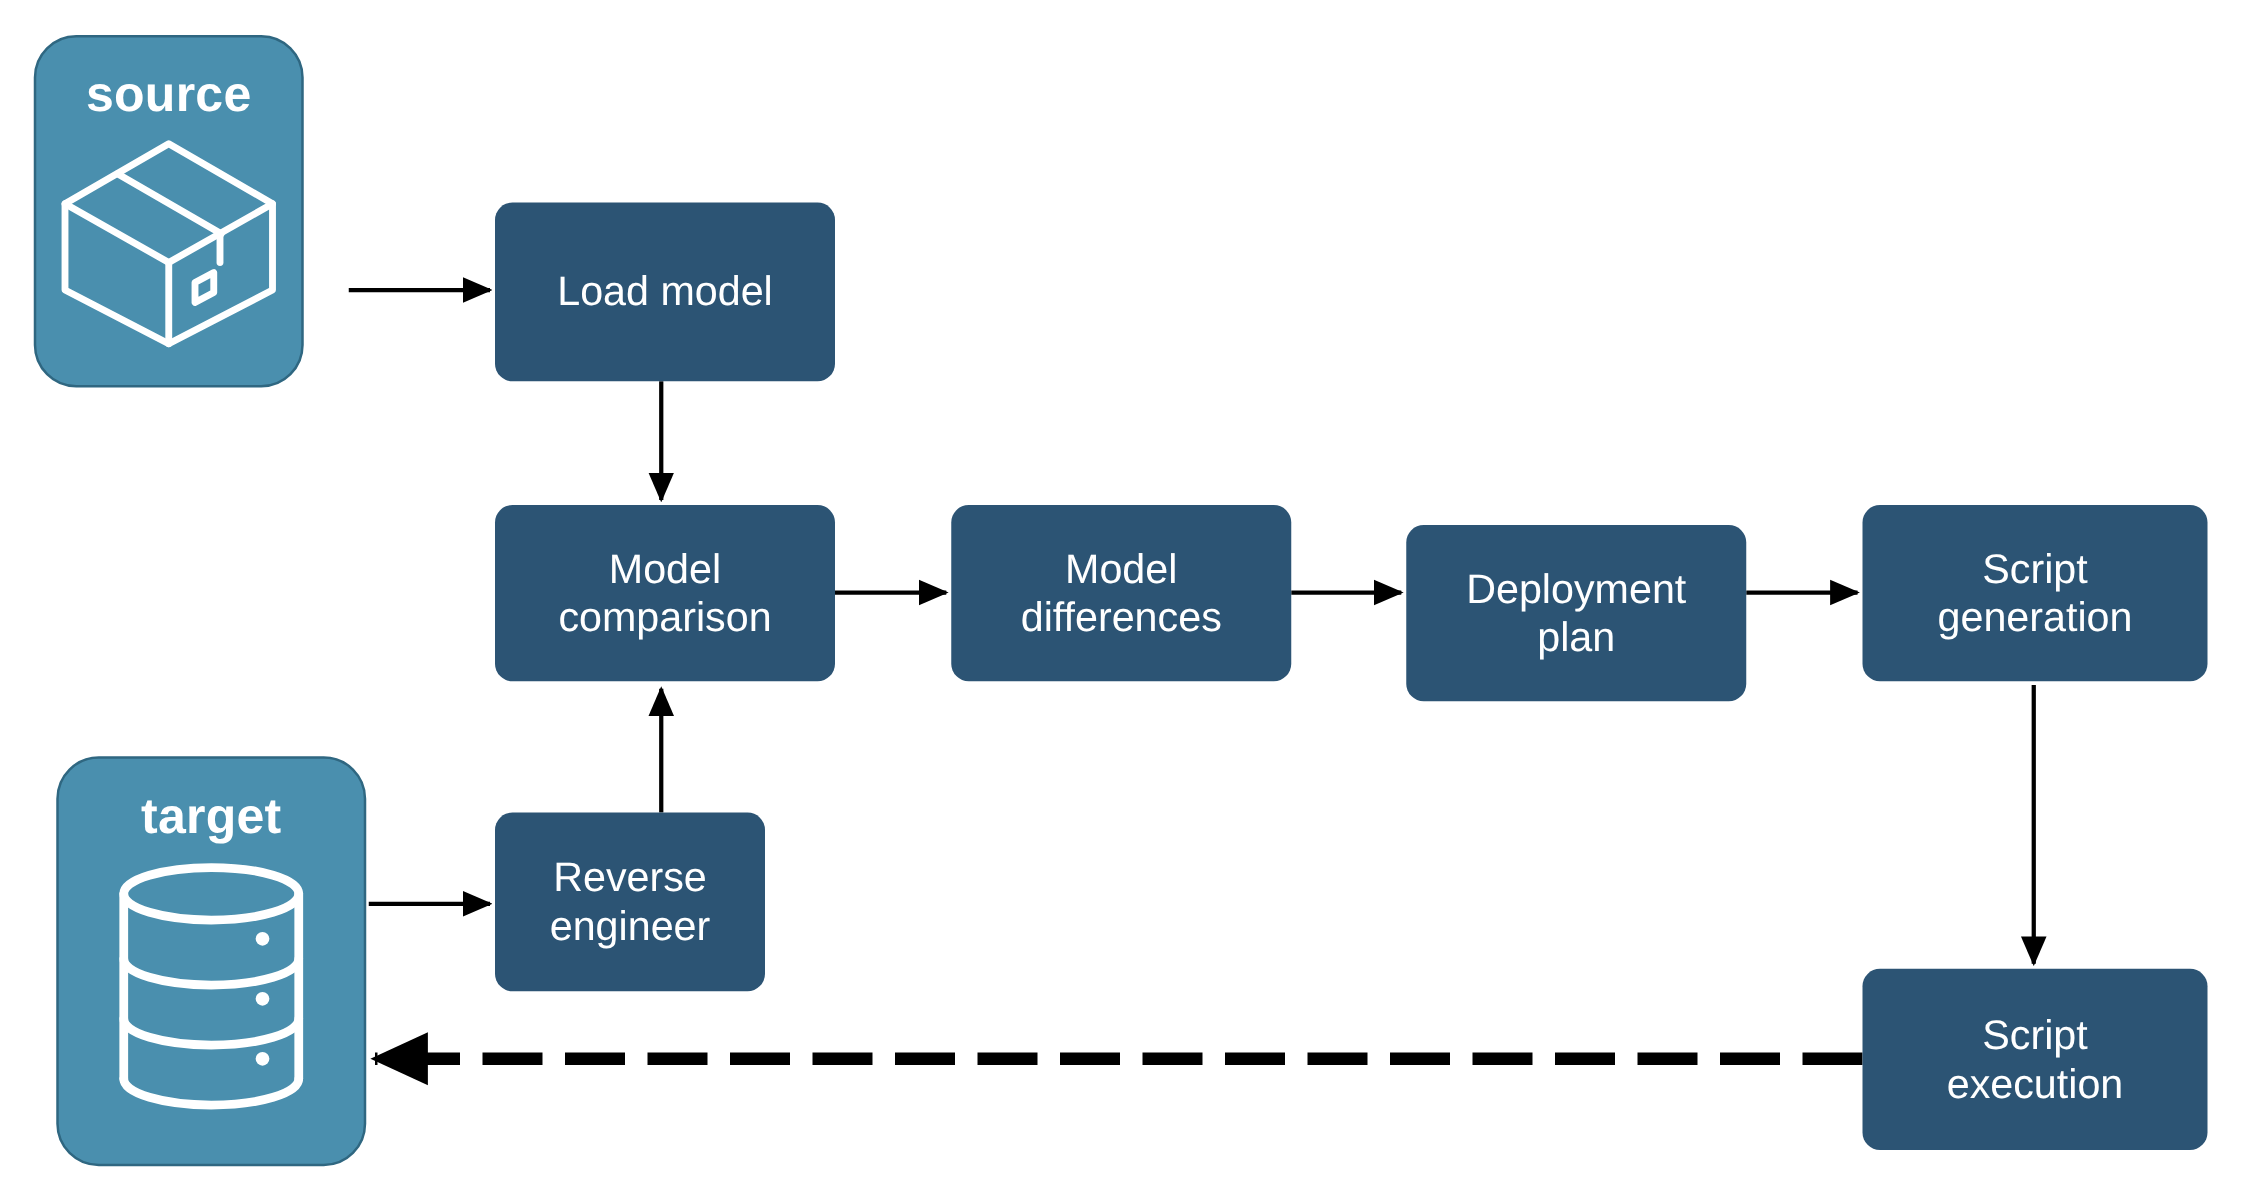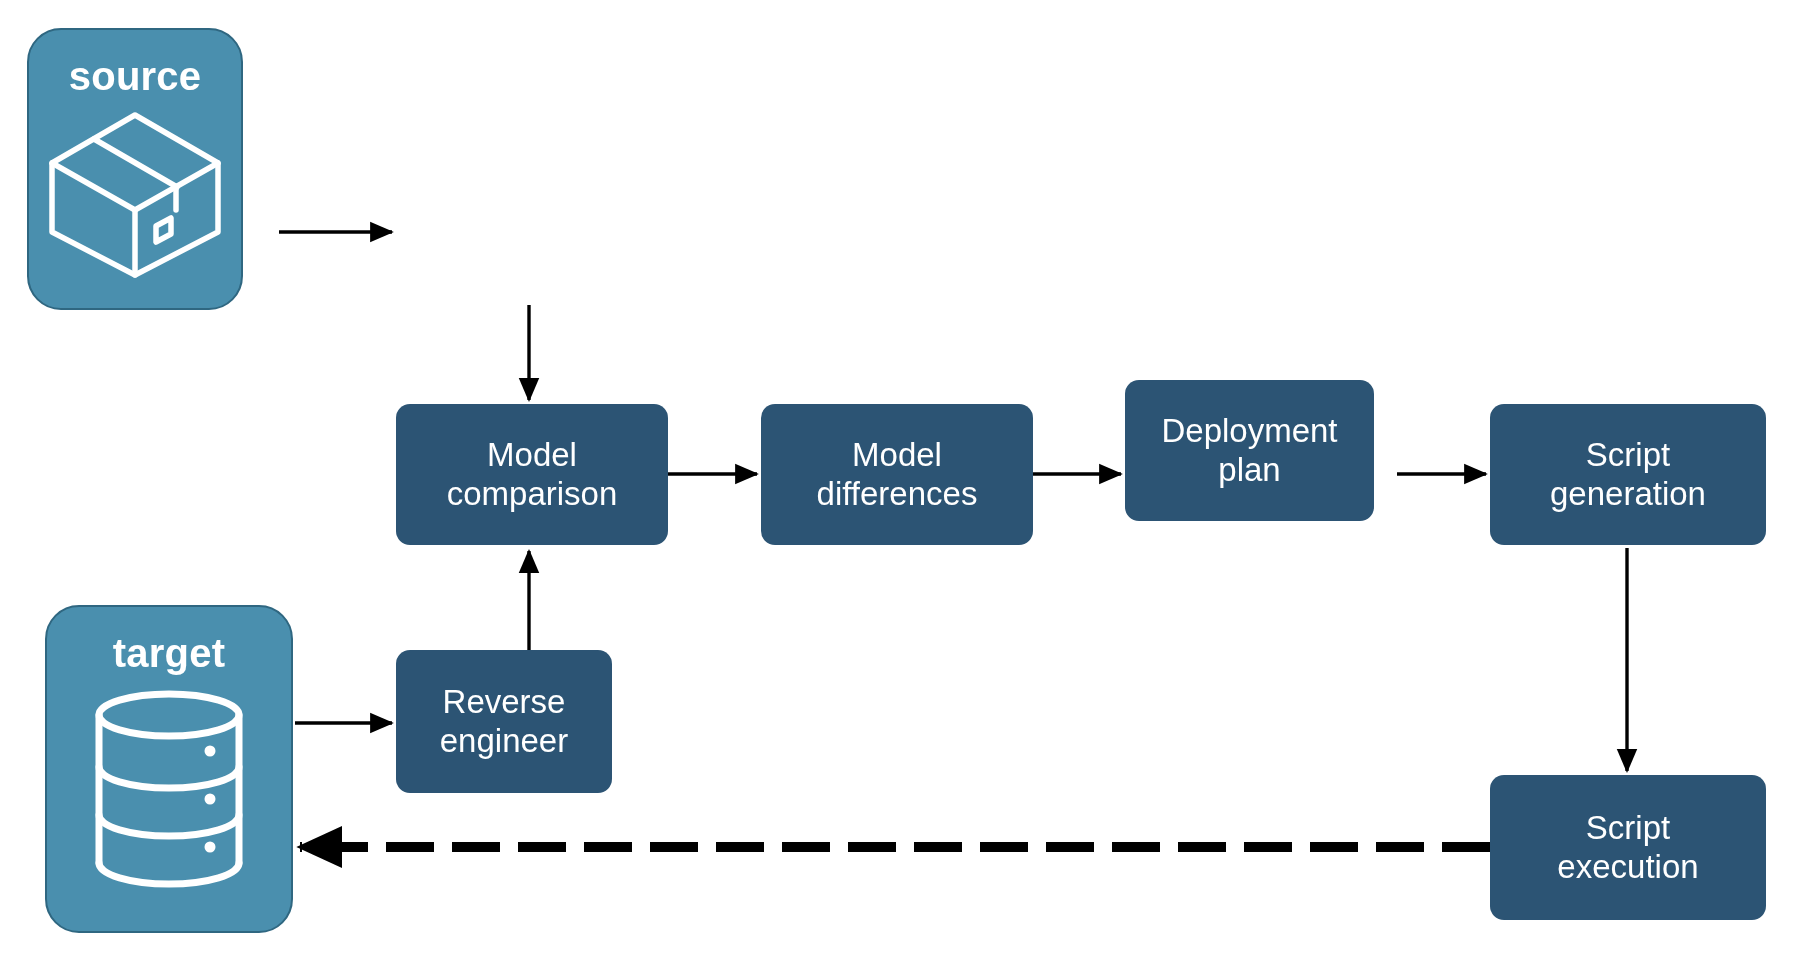--- a/index.html
+++ b/index.html
@@ -133,32 +133,35 @@
         <path d="M88 100 L88 165"></path>
 
         <path d="M47 29 L130 77"></path>
         <path d="M129 77 L129 100"></path>
 
         <path d="M109 116 L124 108 L124 124 L109 132 Z"></path>
       </svg>
     </span>
   </div>
 
+  <div class="node" style="left:396px; top:162px; width:272px; height:143px;">
+    <span class="node-label">Load model</span>
+  </div>
 
   <div class="node" style="left:396px; top:404px; width:272px; height:141px;">
     <span class="node-label">Model
 comparison</span>
   </div>
 
   <div class="node" style="left:761px; top:404px; width:272px; height:141px;">
     <span class="node-label">Model
 differences</span>
   </div>
 
-  <div class="node" style="left:1125px; top:380px; width:249px; height:141px;">
+  <div class="node" style="left:1125px; top:420px; width:272px; height:141px;">
     <span class="node-label">Deployment
 plan</span>
   </div>
 
   <div class="node" style="left:1490px; top:404px; width:276px; height:141px;">
     <span class="node-label">Script
 generation</span>
   </div>
 
   <div class="node" style="left:396px; top:650px; width:216px; height:143px;">

